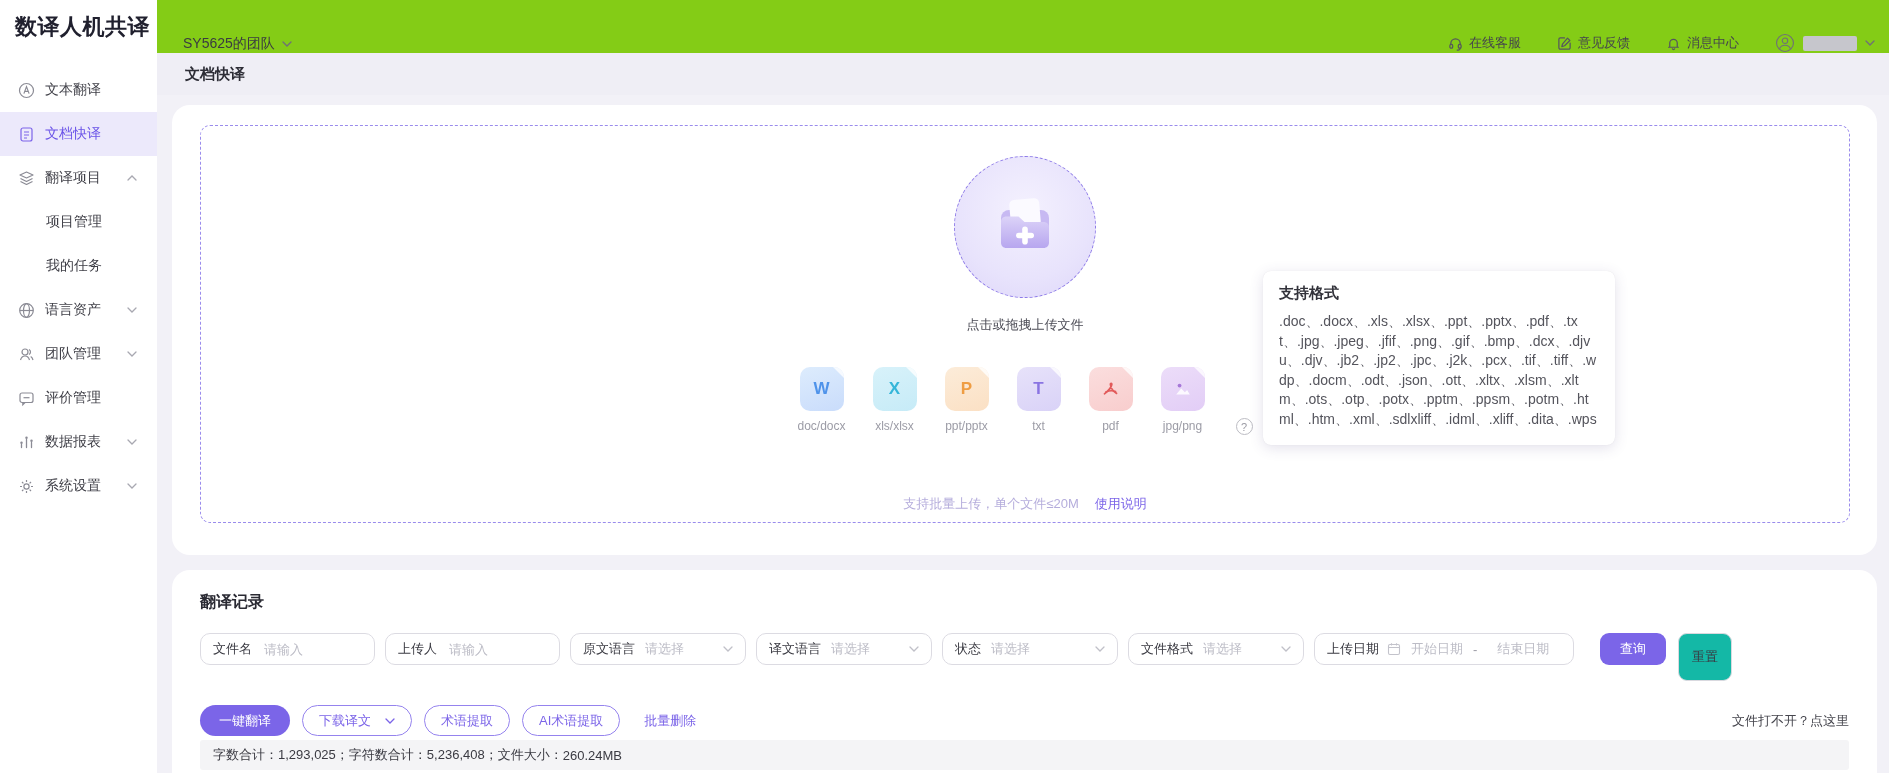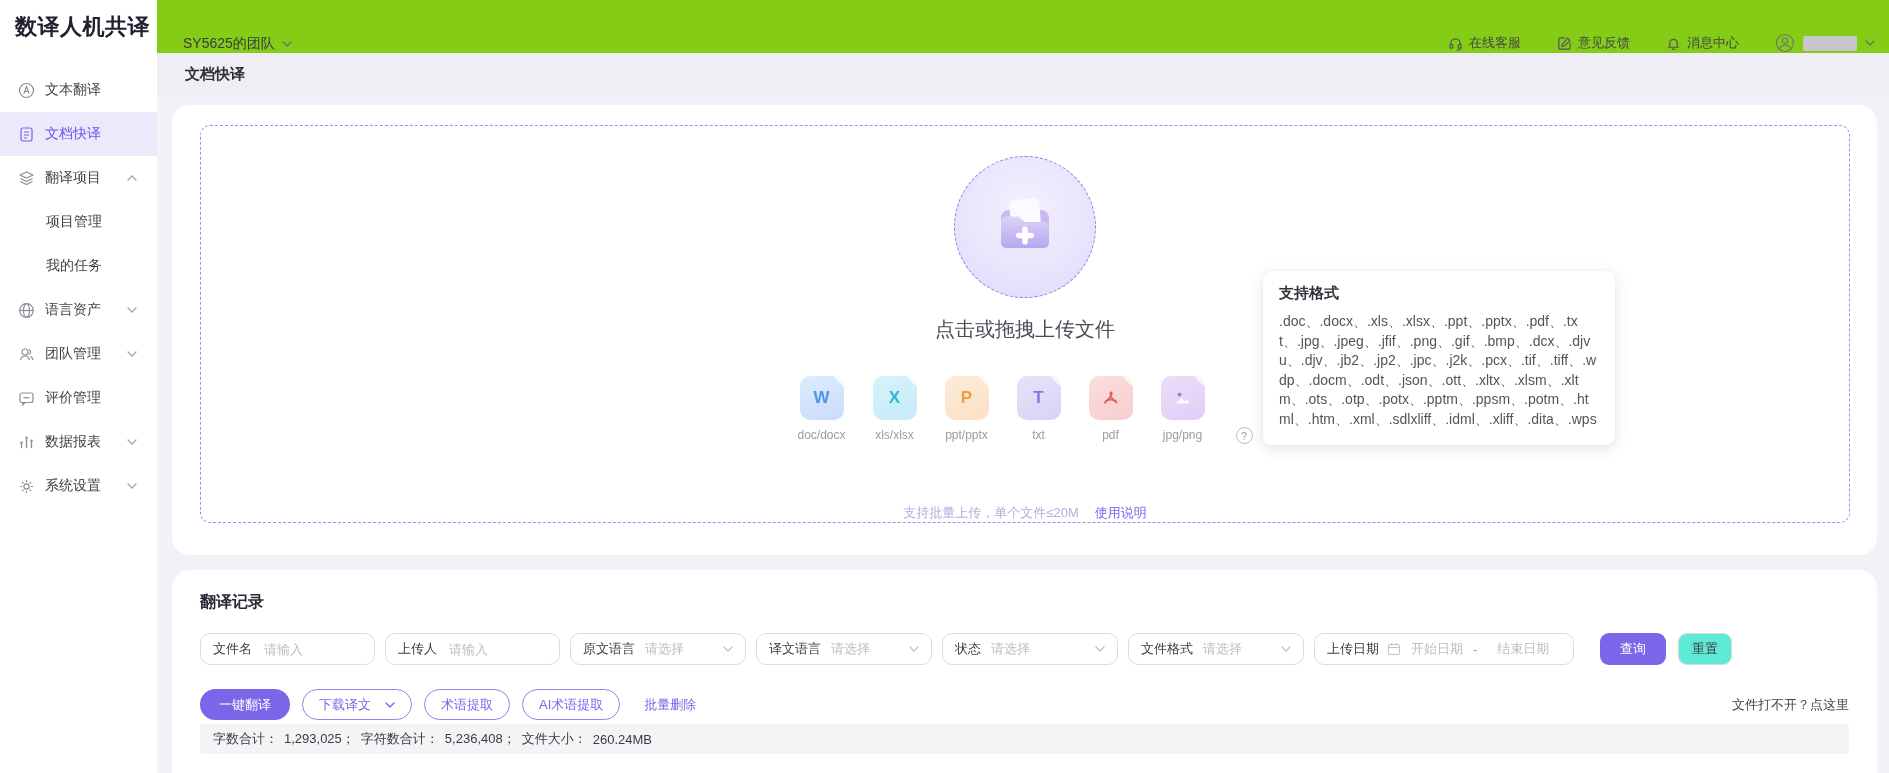--- a/index.html
+++ b/index.html
@@ -37,21 +37,21 @@
   .content{flex:1;padding:10px 12px 0 15px;overflow:hidden;}
 
   
   .upload-card{height:450px;background:#fff;border-radius:18px;position:relative;}
   .dashzone{position:absolute;left:28px;right:27px;top:20px;bottom:32px;
             border:1px dashed #9a8cec;border-radius:10px;display:flex;flex-direction:column;
             align-items:center;}
   .upcircle{margin-top:30px;width:142px;height:142px;border-radius:50%;border:1px dashed #8d7ae8;
             background:radial-gradient(circle at 50% 38%,#f4f1fe 0%,#e8e3fc 62%,#ddd6f9 100%);
             display:flex;align-items:center;justify-content:center;cursor:pointer;}
-  .uptitle{margin-top:18px;font-size:20px;color:#4c4c56;}
+  .uptitle{margin-top:18px;font-size:13px;color:#4c4c56;}
   .typerow{margin-top:33px;display:flex;align-items:flex-start;gap:26px;}
   .tile-wrap{display:flex;flex-direction:column;align-items:center;min-width:46px;}
   .tile{width:44px;height:44px;border-radius:10px;position:relative;display:flex;
         align-items:center;justify-content:center;font-weight:bold;font-size:17px;}
   .tile::after{content:"";position:absolute;top:0;right:0;border-top:11px solid rgba(255,255,255,.8);
         border-left:11px solid transparent;border-radius:0 10px 0 0;}
   .tile-label{margin-top:8px;font-size:12px;color:#9c9ca6;}
   .t-doc{background:linear-gradient(160deg,#ddecfd,#c9dcfb);color:#4f93ea;}
   .t-xls{background:linear-gradient(160deg,#d8f2fa,#c6ebf7);color:#35b6d9;}
   .t-ppt{background:linear-gradient(160deg,#fcecd9,#fbe0c4);color:#ef9d43;}
@@ -84,35 +84,35 @@
   .field input{border:none;outline:none;flex:1;font:inherit;color:#3a3a42;margin-left:10px;
                width:80px;background:transparent;}
   .field input::placeholder{color:#bcbcc6;}
   .f-input{width:175px;}
   .f-select{width:176px;}
   .f-date{width:260px;}
   .f-date .cal{display:flex;color:#c3c3cb;margin-left:8px;}
   .f-date .sep{color:#9c9ca6;margin:0 10px;}
   .btn-query{width:66px;height:32px;border-radius:9px;background:#7b65e8;color:#fff;font-size:13px;
              border:none;margin-left:16px;cursor:pointer;font-family:inherit;}
-  .btn-reset{width:54px;height:32px;border-radius:9px;background:#5eead4;color:#3a3a42;font-size:13px;
+  .btn-reset{width:54px;height:48px;border-radius:9px;background:#14b8a6;color:#3a3a42;font-size:13px;
              border:1px solid #d9d9df;margin-left:12px;cursor:pointer;font-family:inherit;}
 
   .actionrow{margin-top:24px;display:flex;align-items:center;}
   .btn-pri{height:31px;padding:0 19px;border-radius:16px;background:#7b65e8;color:#fff;
            font-size:13px;border:none;margin-right:12px;cursor:pointer;font-family:inherit;}
   .btn-out{height:31px;padding:0 16px;border-radius:16px;background:#fff;color:#7b64e8;
            font-size:13px;border:1px solid #9583ee;margin-right:12px;cursor:pointer;
            display:flex;align-items:center;gap:14px;font-family:inherit;}
   .btn-text{color:#7b64e8;font-size:13px;background:none;border:none;margin-left:6px;
             cursor:pointer;font-family:inherit;}
   .open-help{margin-left:auto;font-size:13px;color:#45454d;cursor:pointer;}
 
   .statsbar{margin-top:4px;height:30px;background:#f4f4f6;border-radius:3px;display:flex;
-            align-items:center;padding:0 13px;font-size:13px;color:#3a3a42;gap:6px;}
+            align-items:center;padding:0 13px;font-size:13px;color:#3a3a42;}
 </style>
 </head>
 <body>
 
 <div class="page">
 
   <aside class="sidebar">
     <div class="logo">数译人机共译</div>
     <nav class="nav">
 

